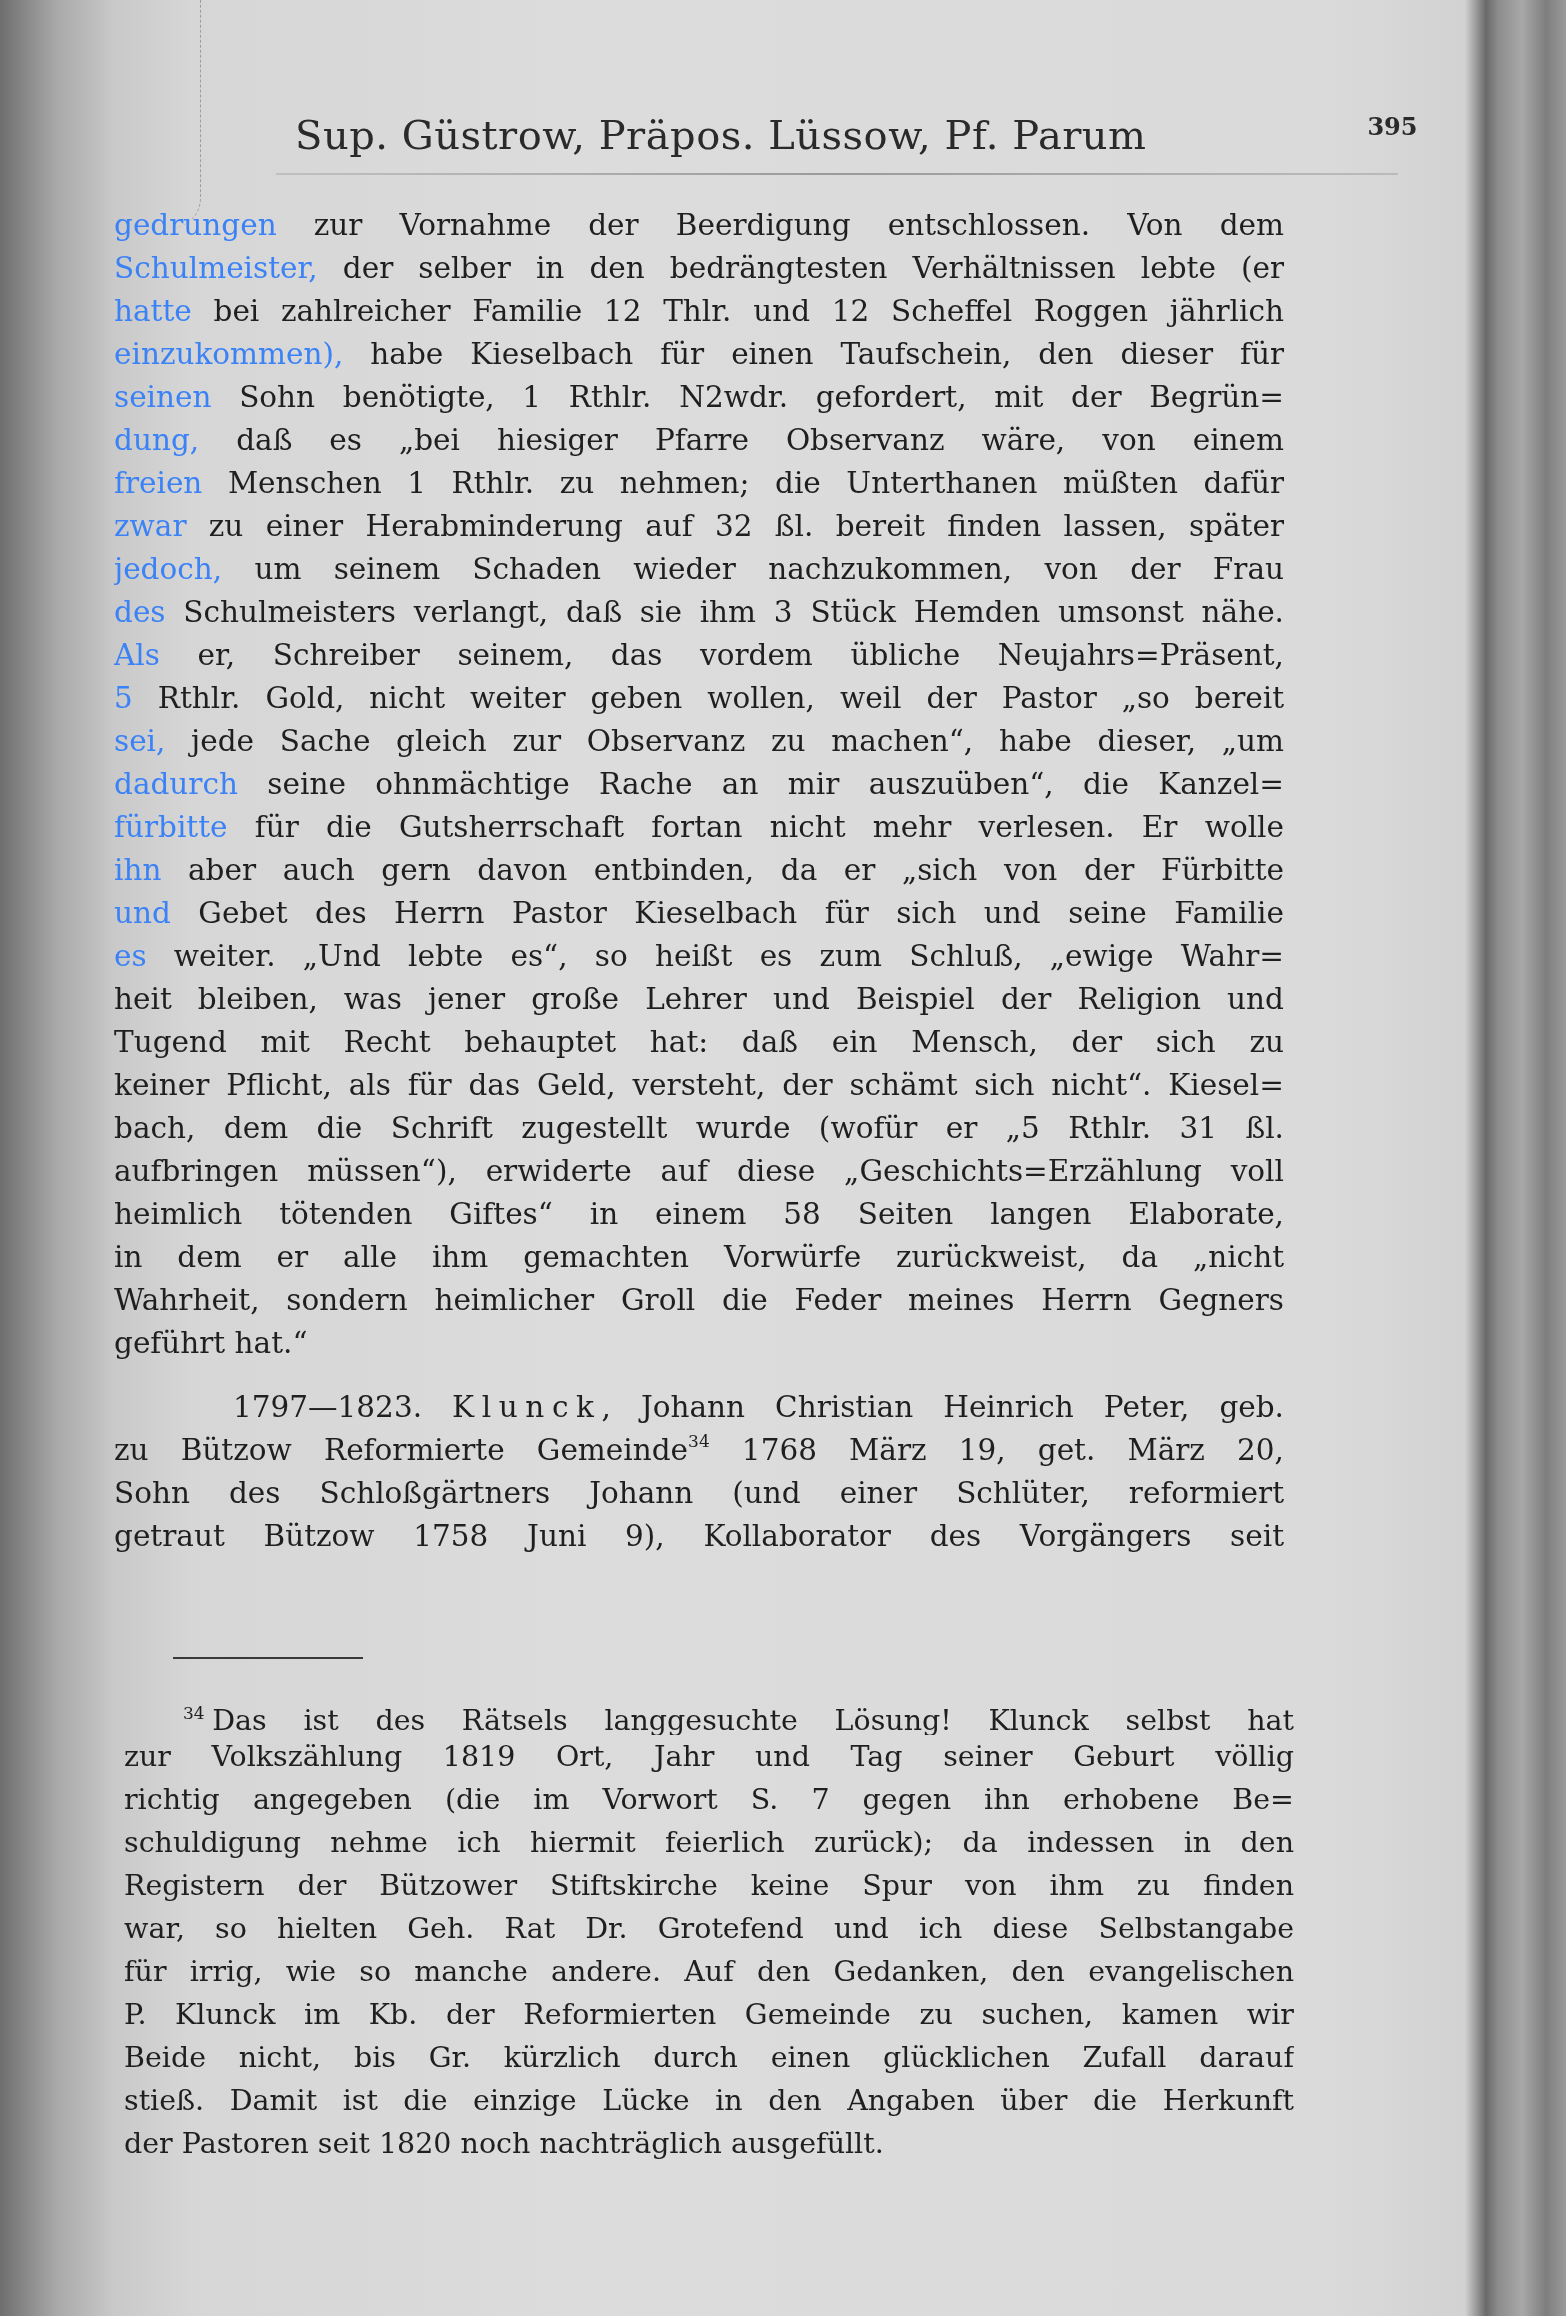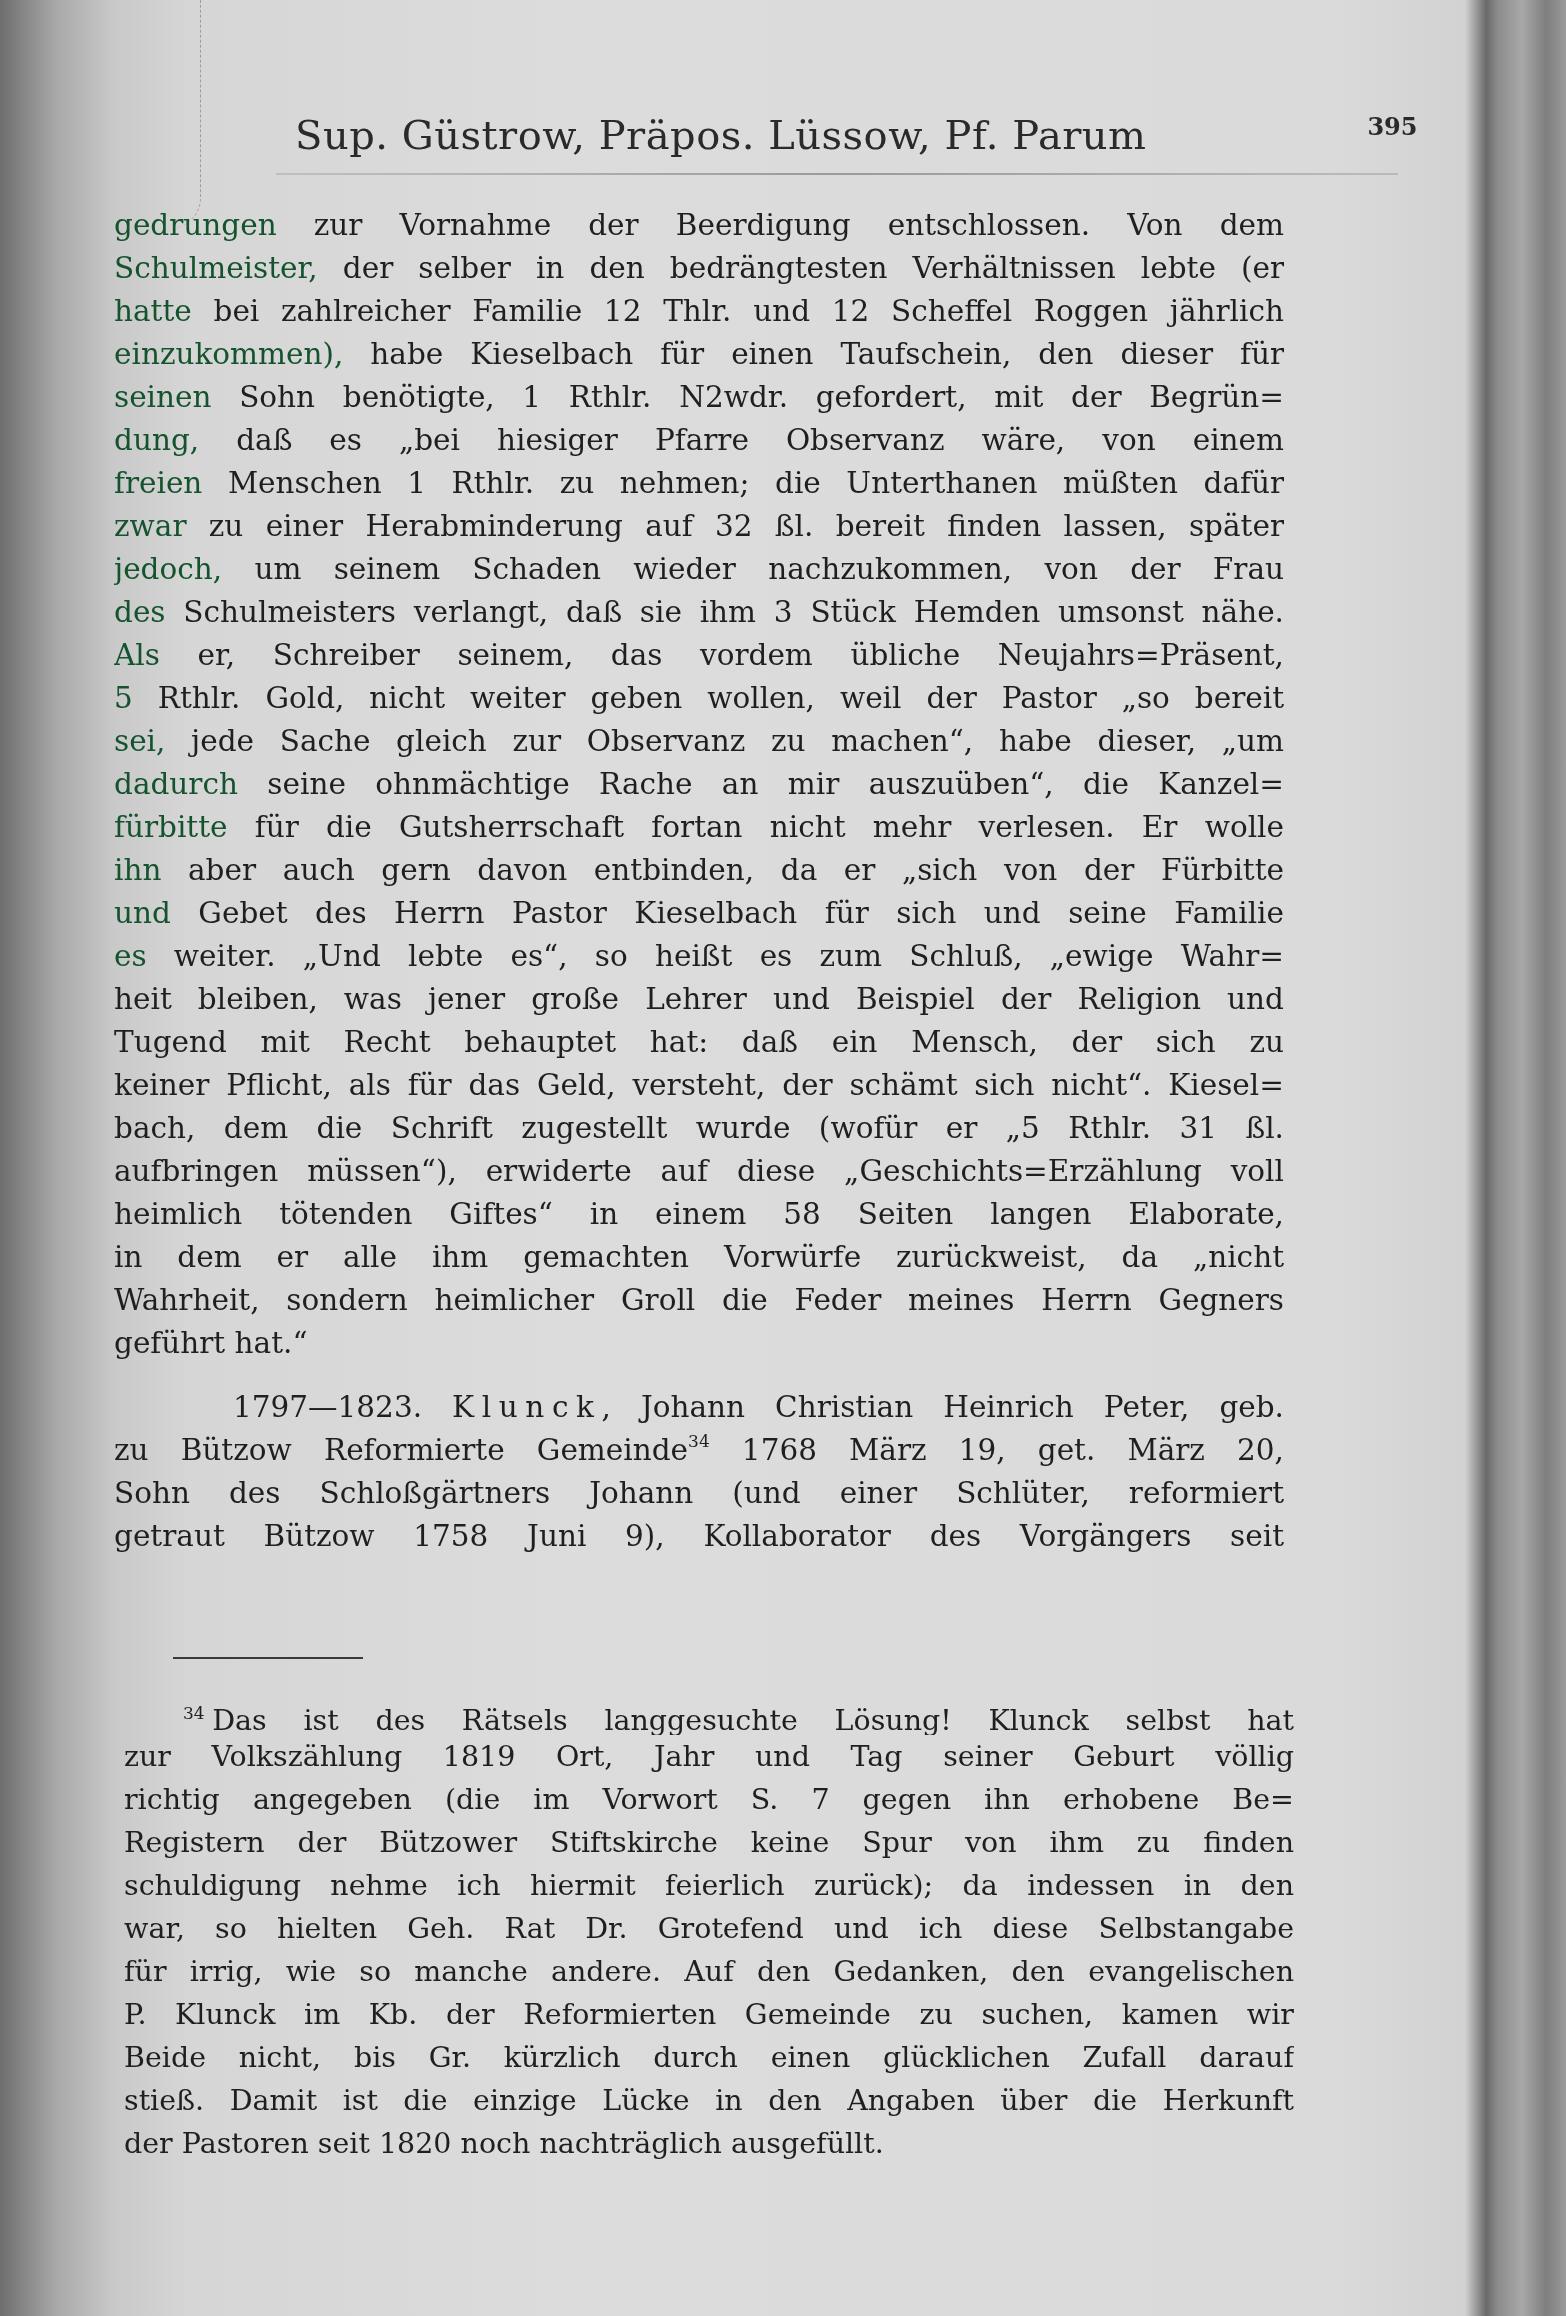--- a/index.html
+++ b/index.html
@@ -39,21 +39,21 @@
   .line.last { text-align-last: left; }
   .line.indent { padding-left: 119px; }
   .spaced { letter-spacing: 7.6px; }
   sup { font-size: 17px; line-height: 0; vertical-align: 13.3px; }
   .fn-rule {
     position: absolute; left: 59px; top: 1657px; width: 190px; height: 1.9px; background: #3a3a3a;
   }
   .footnotes { top: 1692px; margin-left: 10px; }
   .footnotes .line { height: 43px; line-height: 43px; font-size: 28.5px; }
   .fn-mark { font-size: 17px; vertical-align: 11.4px; margin-right: 7.6px; }
-  .cut { color: #14532d; }
+  .cut { color: #3b82f6; }
   .pencil-mark {
     position: absolute; left: 171px; top: 0; width: 28.5px; height: 228px;
     border-right: 1.9px dashed #777; border-radius: 0 0 57px 0; opacity: 0.6;
   }
 </style>
 </head>
 <body>
 
 <div class="pencil-mark"></div>
 
@@ -101,22 +101,22 @@
     <span class="line">Sohn des Schloßgärtners Johann (und einer Schlüter, reformiert</span>
     <span class="line">getraut Bützow 1758 Juni 9), Kollaborator des Vorgängers seit</span>
   </div>
 
   <div class="fn-rule"></div>
 
   <div class="footnotes">
     <span class="line indent" style="padding-left:59px;"><span class="fn-mark">34</span><span>Das ist des Rätsels langgesuchte Lösung! Klunck selbst hat</span></span>
     <span class="line">zur Volkszählung 1819 Ort, Jahr und Tag seiner Geburt völlig</span>
     <span class="line">richtig angegeben (die im Vorwort S. 7 gegen ihn erhobene Be=</span>
+    <span class="line">schuldigung nehme ich hiermit feierlich zurück); da indessen in den</span>
     <span class="line">Registern der Bützower Stiftskirche keine Spur von ihm zu finden</span>
-    <span class="line">schuldigung nehme ich hiermit feierlich zurück); da indessen in den</span>
     <span class="line">war, so hielten Geh. Rat Dr. Grotefend und ich diese Selbstangabe</span>
     <span class="line">für irrig, wie so manche andere. Auf den Gedanken, den evangelischen</span>
     <span class="line">P. Klunck im Kb. der Reformierten Gemeinde zu suchen, kamen wir</span>
     <span class="line">Beide nicht, bis Gr. kürzlich durch einen glücklichen Zufall darauf</span>
     <span class="line">stieß. Damit ist die einzige Lücke in den Angaben über die Herkunft</span>
     <span class="line last">der Pastoren seit 1820 noch nachträglich ausgefüllt.</span>
   </div>
 
 </div>
 

